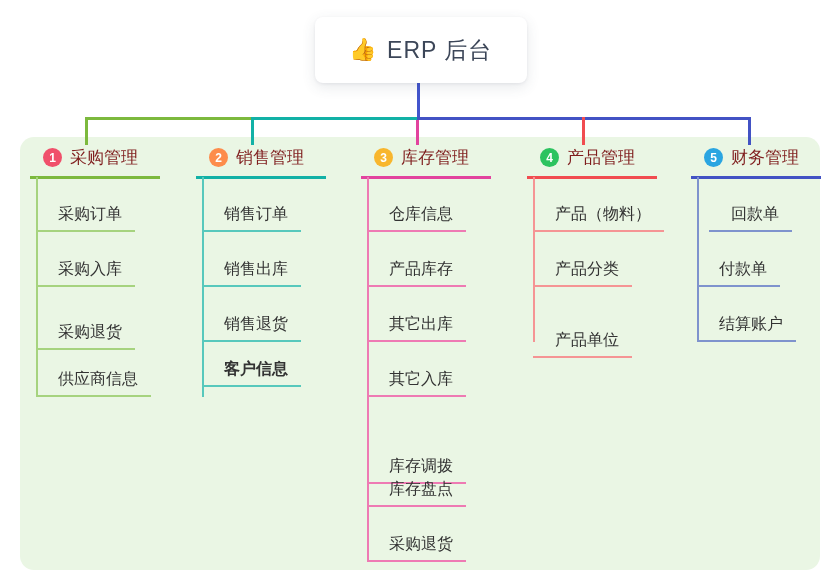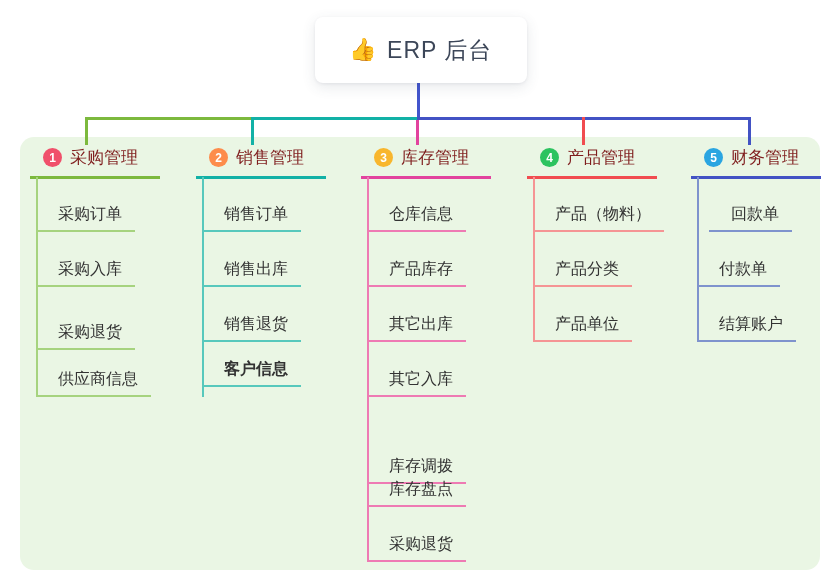--- a/index.html
+++ b/index.html
@@ -160,21 +160,21 @@
   </div>
 
   <div class="branch" style="left: 527px; --line: #f14c50; --child: #f59494; --badge: #2cc35f;">
     <div class="branch-header">
       <span class="badge">4</span>
       <span class="branch-label">产品管理</span>
     </div>
     <div class="vline" style="height:165px;"></div>
     <div class="child" style="top:58px;">产品（物料）</div>
     <div class="child" style="top:113px;">产品分类</div>
-    <div class="child" style="top:168px;">产品单位</div>
+    <div class="child" style="top:184px;">产品单位</div>
   </div>
 
   <div class="branch" style="left: 691px; --line: #4252c4; --child: #7f93cd; --badge: #2aa5e1;">
     <div class="branch-header">
       <span class="badge">5</span>
       <span class="branch-label">财务管理</span>
     </div>
     <div class="vline" style="height:165px;"></div>
     <div class="child" style="top:58px;margin-left:12px;">回款单</div>
     <div class="child" style="top:113px;">付款单</div>

